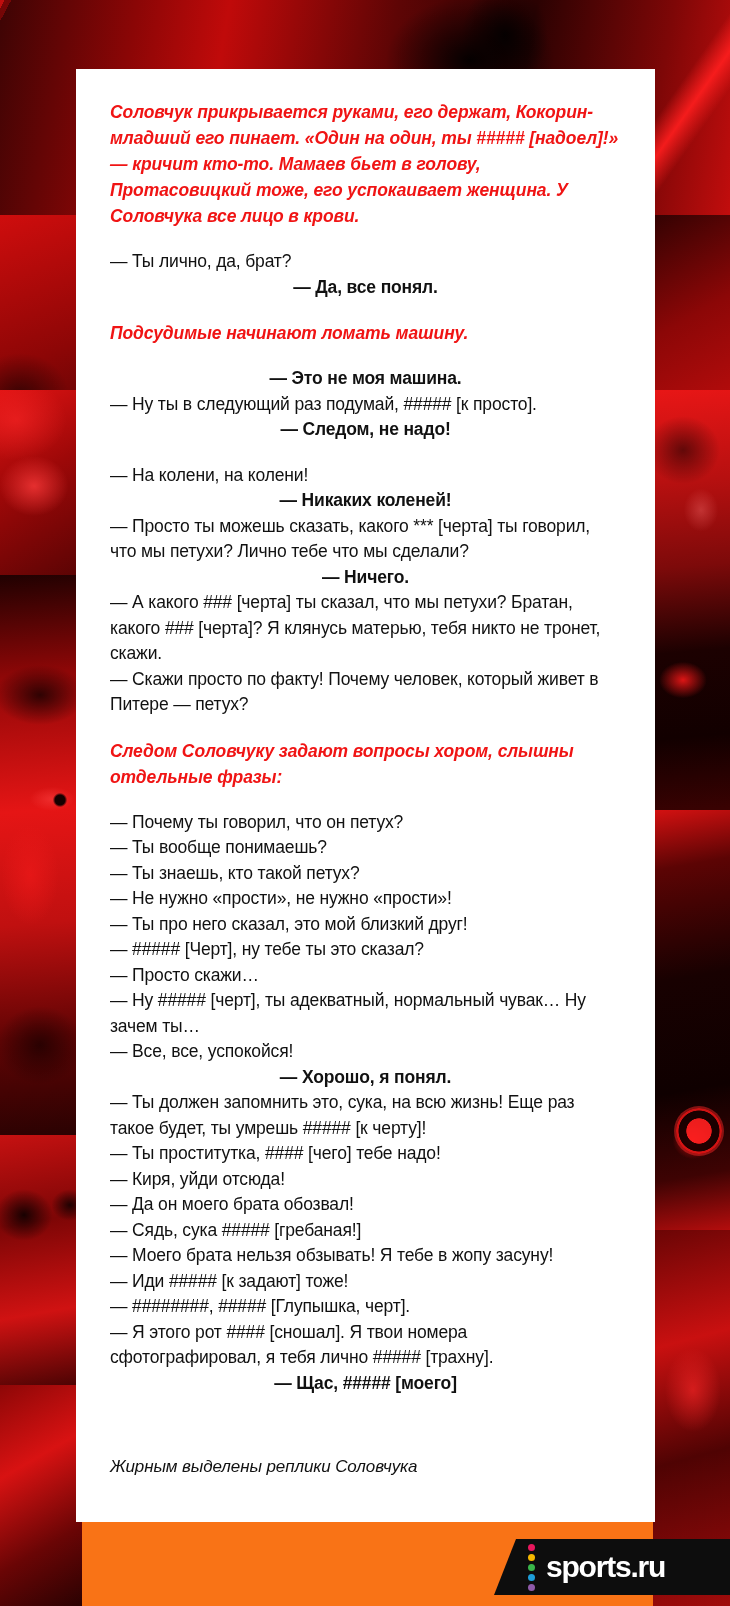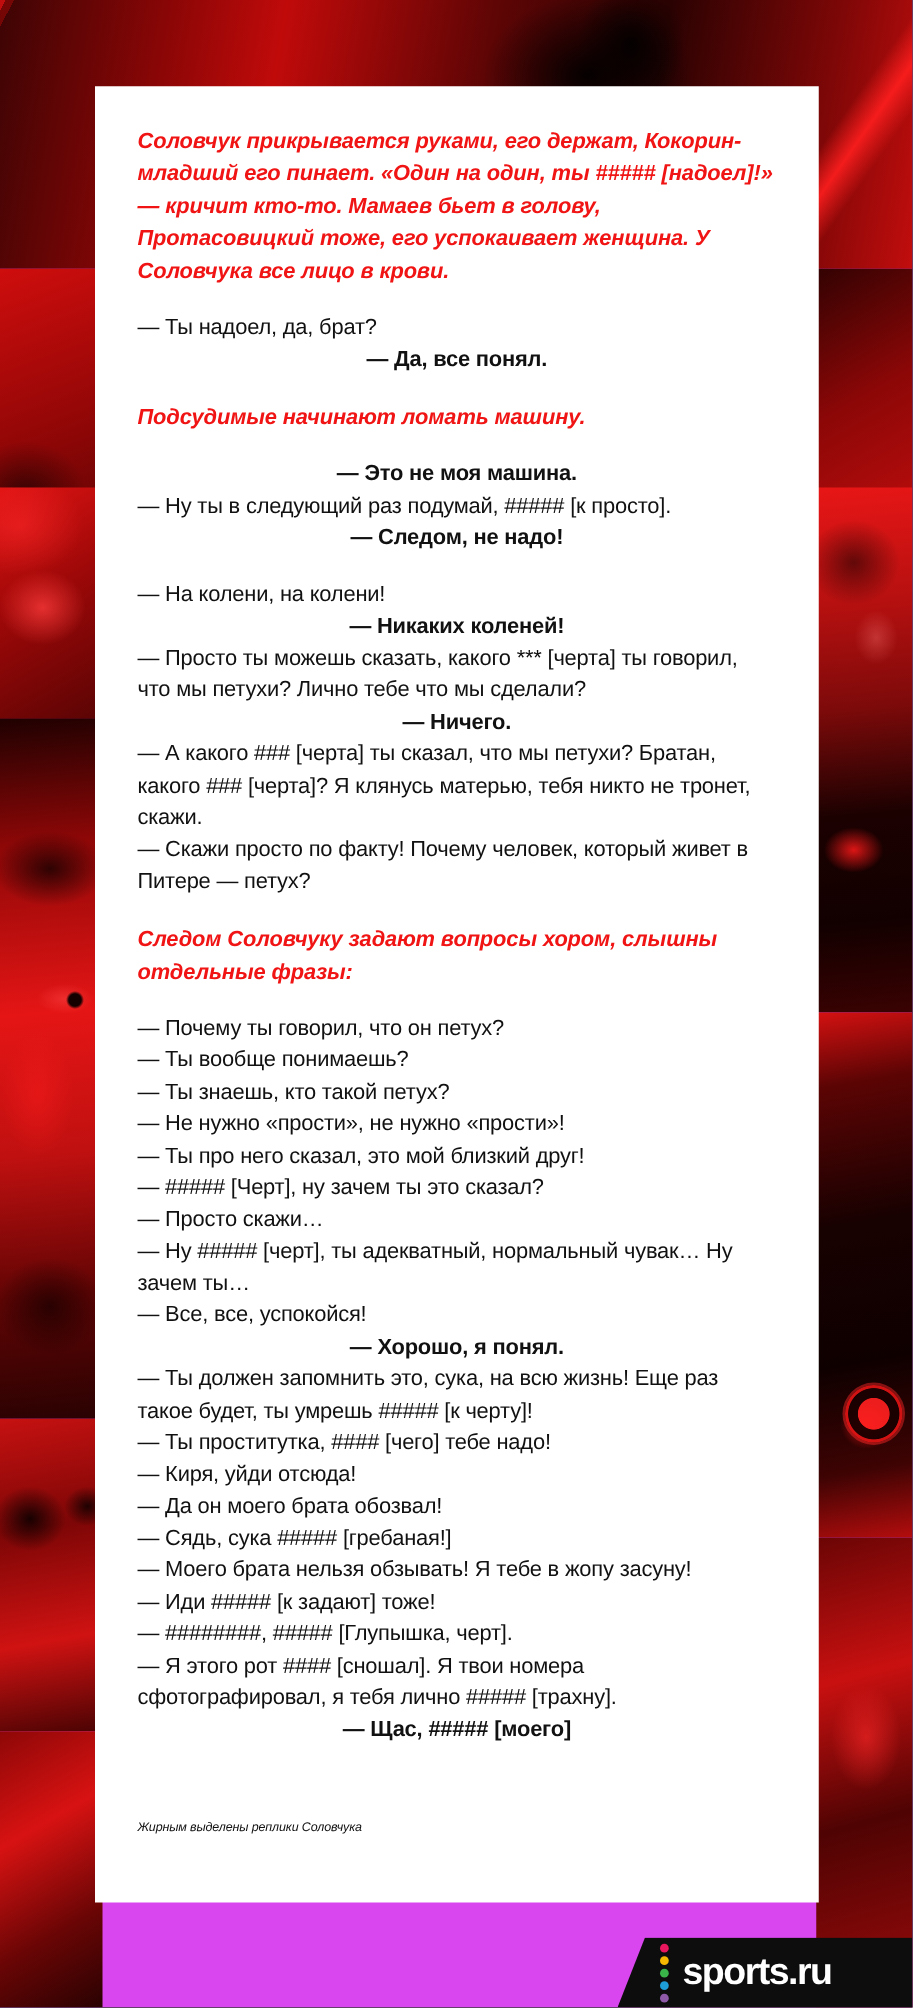--- a/index.html
+++ b/index.html
@@ -8,21 +8,21 @@
     background: #000;
   }
   body {
     font-family: "Liberation Sans", sans-serif;
   }
   .page {
     position: relative;
     width: 730px;
     height: 1606px;
     overflow: hidden;
-    background: #d946ef;
+    background: #f97316;
   }
 
   
   .bg {
     position: absolute;
     inset: 0;
     overflow: hidden;
   }
   .bg-tile {
     position: absolute;
@@ -152,30 +152,30 @@
     letter-spacing: -0.15px;
   }
   .line { margin: 0; }
   .line.bold { font-weight: bold; text-align: center; }
 
   .footnote {
     position: absolute;
     left: 110px;
     top: 1457px;
     font-style: italic;
-    font-size: 10px;
+    font-size: 17px;
     color: #111111;
     letter-spacing: -0.1px;
   }
 
   
   .logo {
     position: absolute;
     right: 0;
-    bottom: 0;
+    bottom: 11px;
     height: 56px;
     width: 236px;
     background: #0d0d0d;
     display: flex;
     align-items: center;
     padding-left: 34px;
     box-sizing: border-box;
     clip-path: polygon(22px 0, 100% 0, 100% 100%, 0 100%);
   }
   .logo-dots {
@@ -217,21 +217,21 @@
     <div class="bg-tile bg-right-b"></div>
   </div>
 
   <div class="card">
     <div id="blocks-container">
         <div class="block">
           <p class="stage">Соловчук прикрывается руками, его держат, Кокорин-младший его пинает. «Один на один, ты ##### [надоел]!» — кричит кто-то. Мамаев бьет в голову, Протасовицкий тоже, его успокаивает женщина. У Соловчука все лицо в крови.</p>
         </div>
         <div class="block">
           <div class="lines">
-            <p class="line">— Ты надоел, да, брат?</p>
+            <p class="line">— Ты лично, да, брат?</p>
             <p class="line bold">— Да, все понял.</p>
           </div>
         </div>
         <div class="block">
           <p class="stage">Подсудимые начинают ломать машину.</p>
         </div>
         <div class="block">
           <div class="lines">
             <p class="line bold">— Это не моя машина.</p>
             <p class="line">— Ну ты в следующий раз подумай, ##### [к просто].</p>
@@ -251,21 +251,21 @@
         <div class="block">
           <p class="stage">Следом Соловчуку задают вопросы хором, слышны отдельные фразы:</p>
         </div>
         <div class="block">
           <div class="lines">
             <p class="line">— Почему ты говорил, что он петух?</p>
             <p class="line">— Ты вообще понимаешь?</p>
             <p class="line">— Ты знаешь, кто такой петух?</p>
             <p class="line">— Не нужно «прости», не нужно «прости»!</p>
             <p class="line">— Ты про него сказал, это мой близкий друг!</p>
-            <p class="line">— ##### [Черт], ну зачем ты это сказал?</p>
+            <p class="line">— ##### [Черт], ну тебе ты это сказал?</p>
             <p class="line">— Просто скажи…</p>
             <p class="line">— Ну ##### [черт], ты адекватный, нормальный чувак… Ну зачем ты…</p>
             <p class="line">— Все, все, успокойся!</p>
             <p class="line bold">— Хорошо, я понял.</p>
             <p class="line">— Ты должен запомнить это, сука, на всю жизнь! Еще раз такое будет, ты умрешь ##### [к черту]!</p>
             <p class="line">— Ты проститутка, #### [чего] тебе надо!</p>
             <p class="line">— Киря, уйди отсюда!</p>
             <p class="line">— Да он моего брата обозвал!</p>
             <p class="line">— Сядь, сука ##### [гребаная!]</p>
             <p class="line">— Моего брата нельзя обзывать! Я тебе в жопу засуну!</p>

